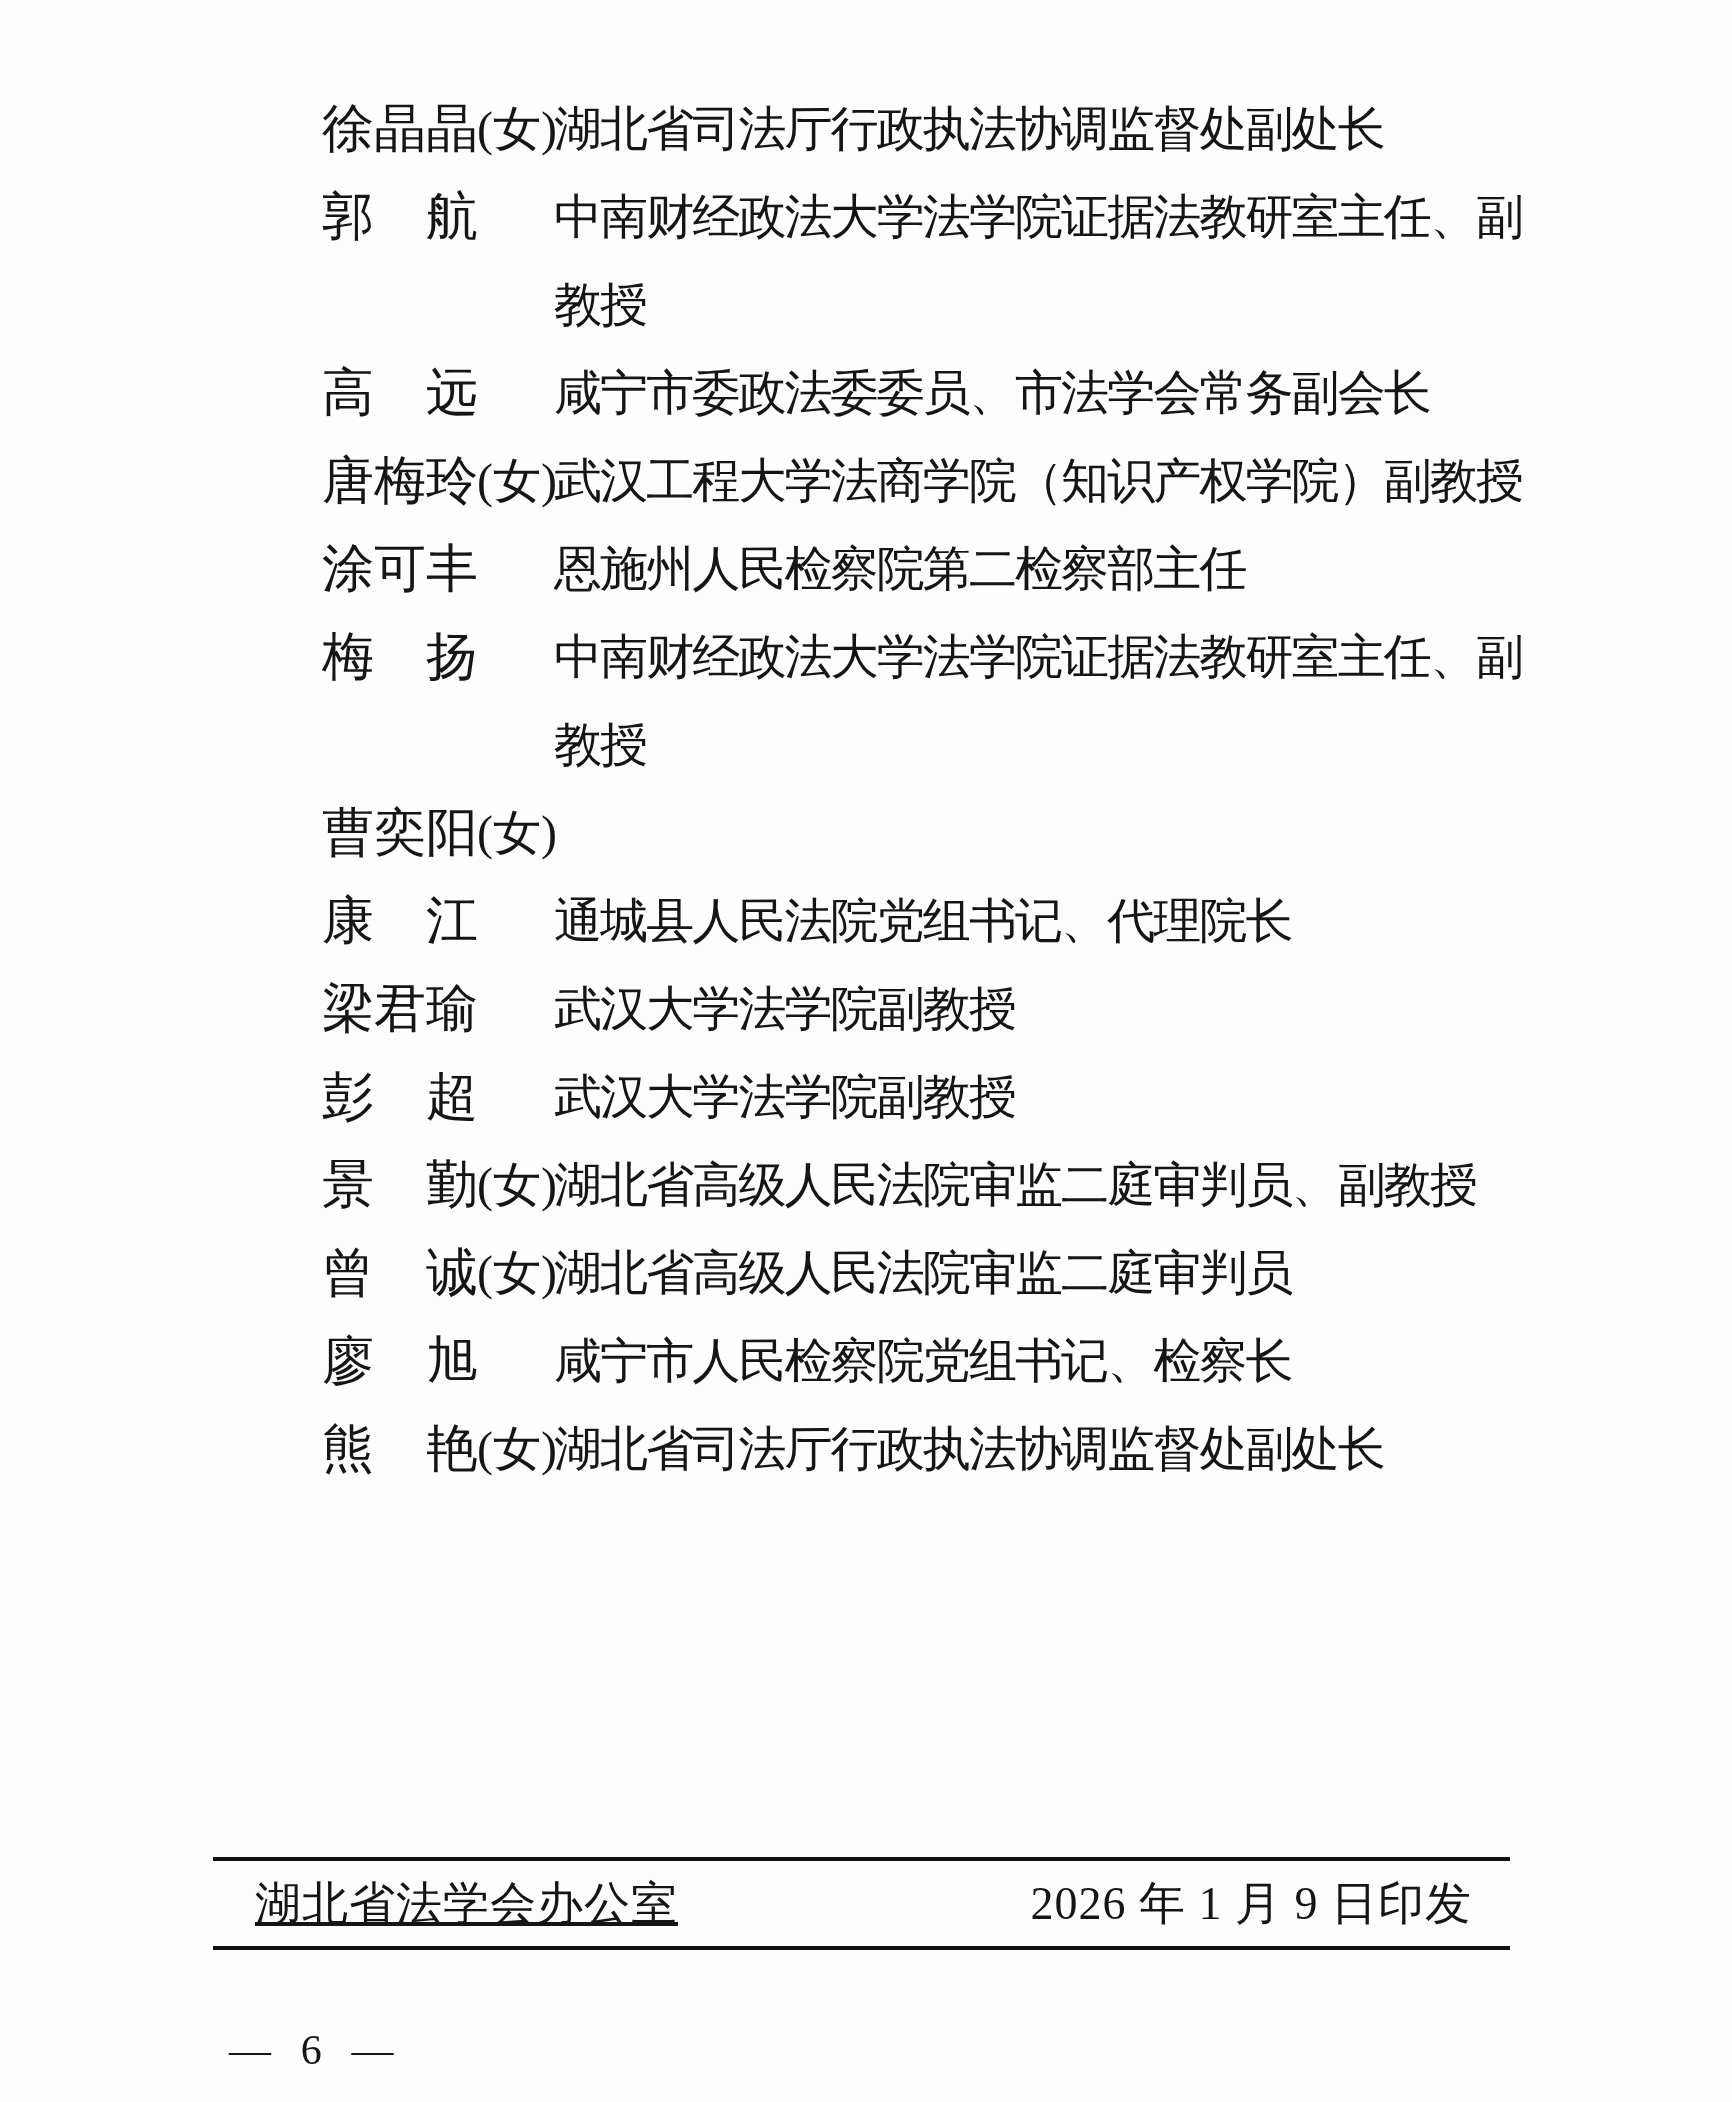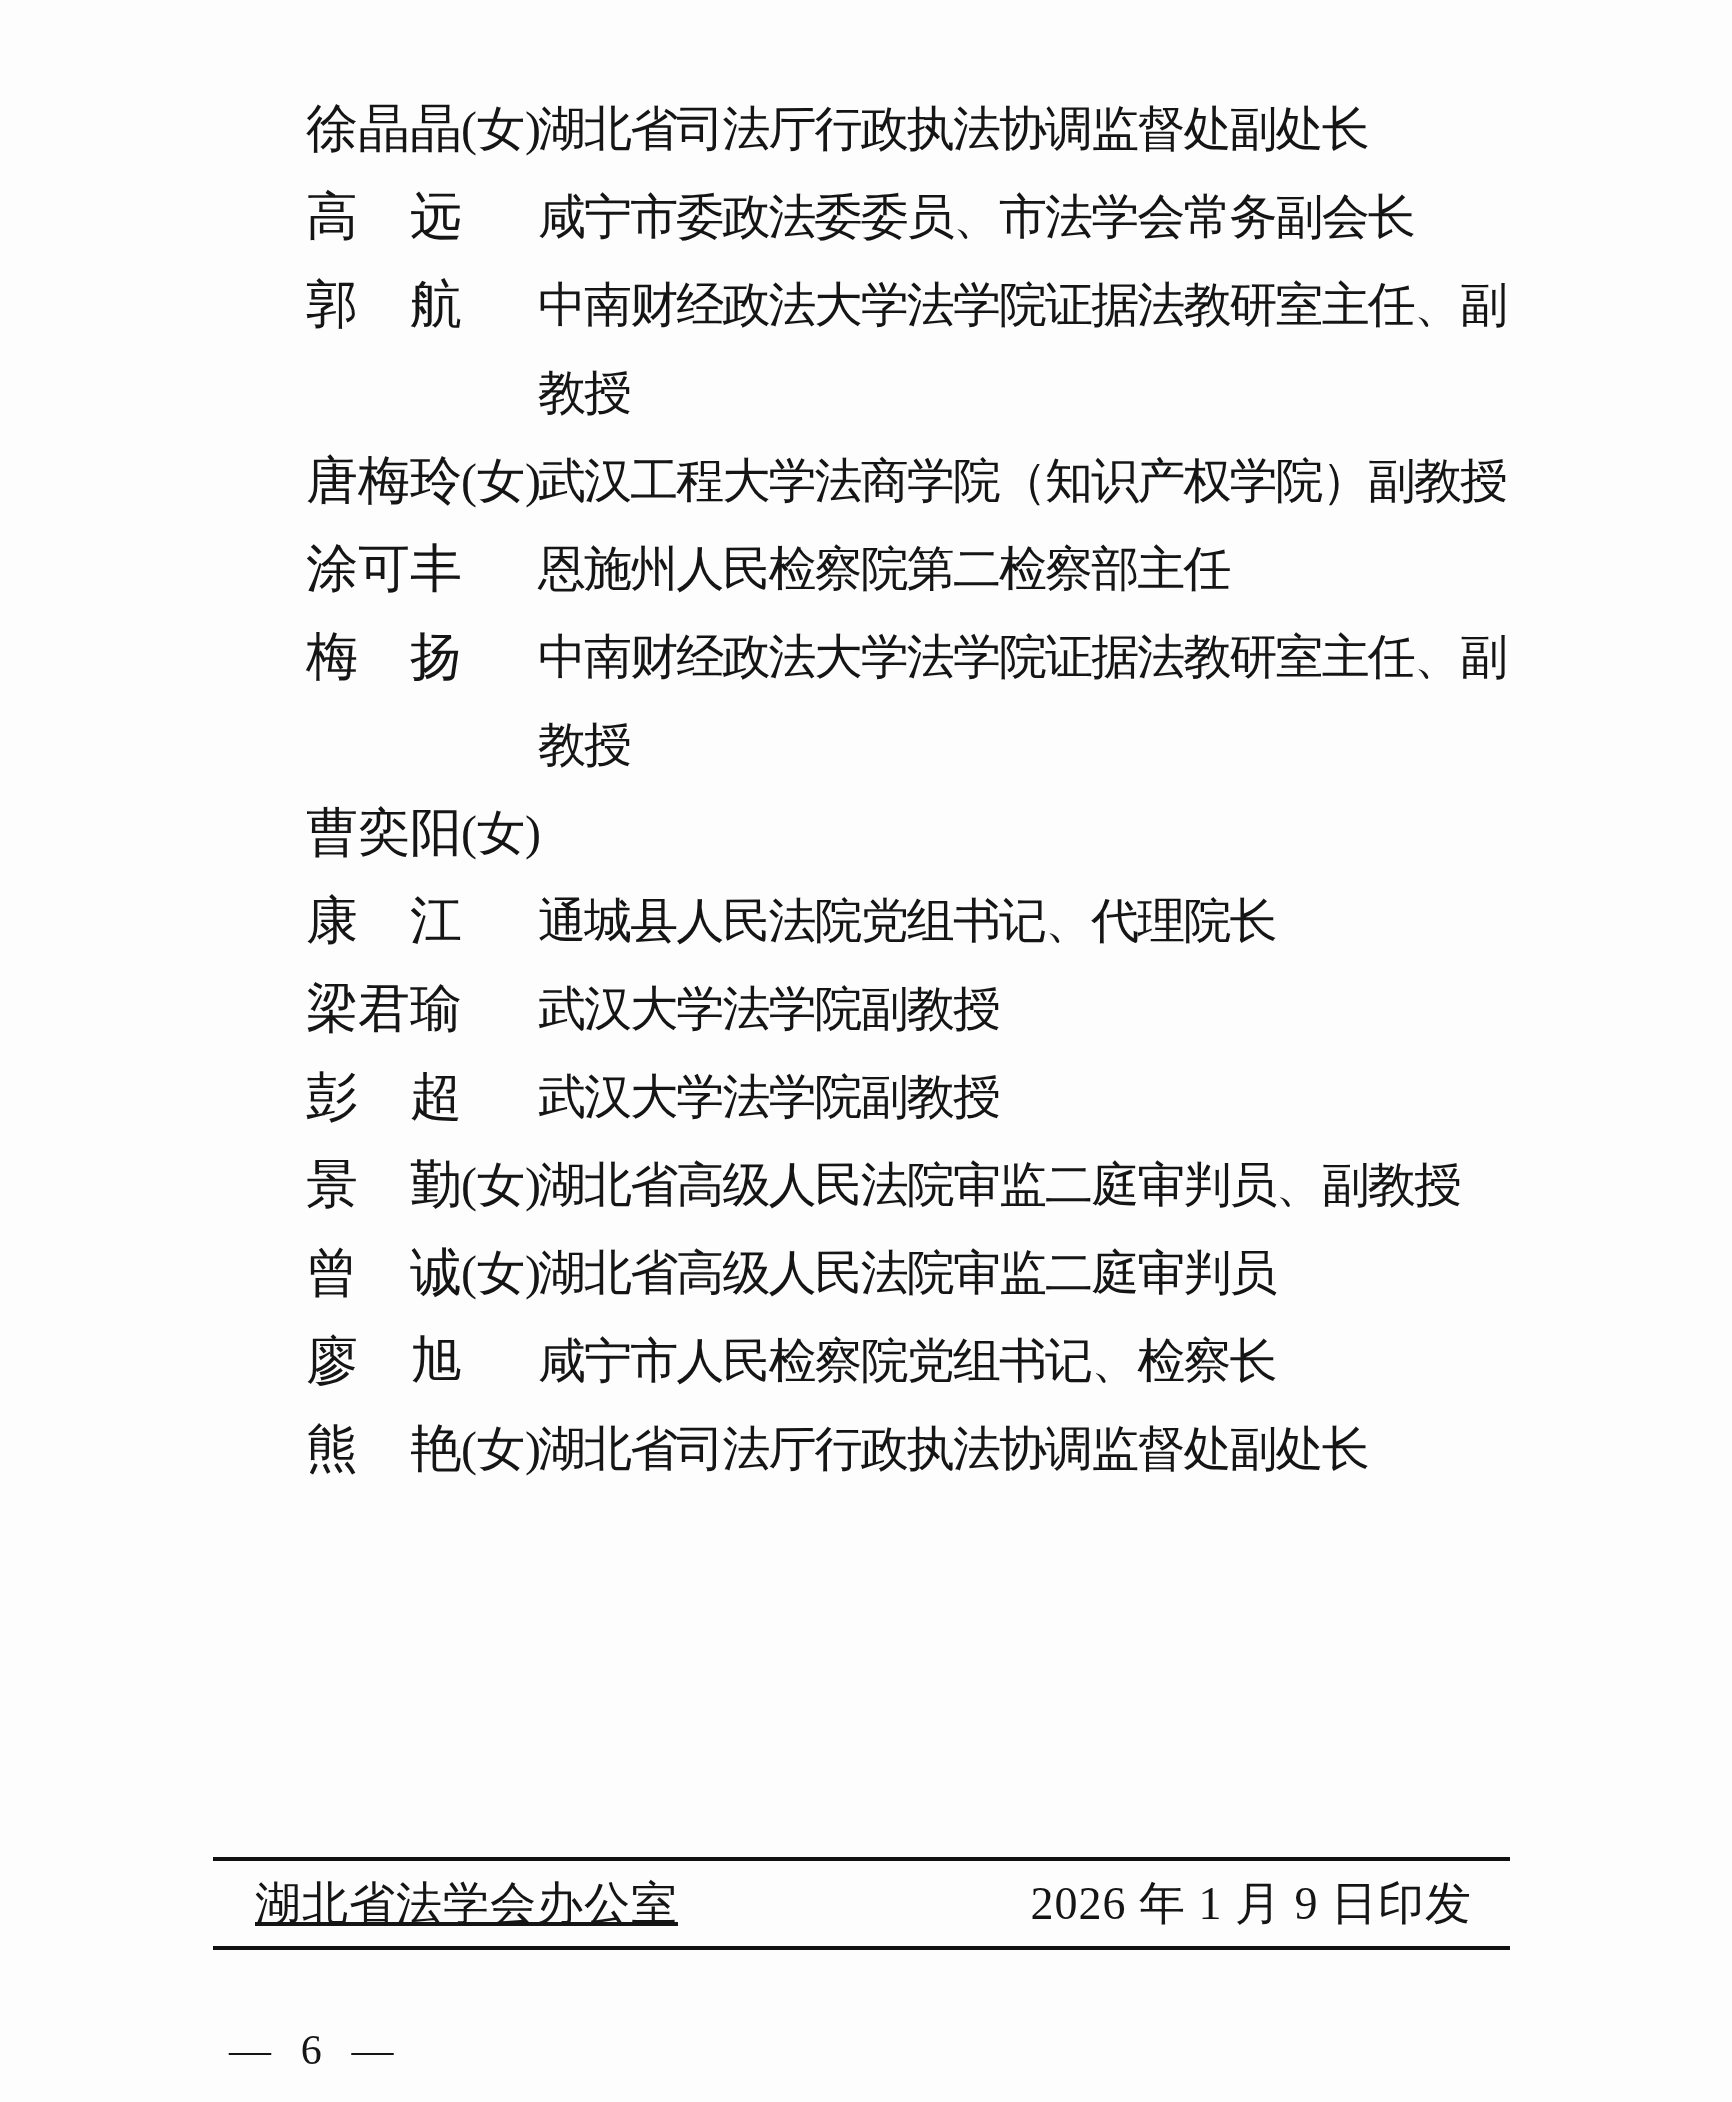--- a/index.html
+++ b/index.html
@@ -13,21 +13,21 @@
     height: 2102px;
     margin: 0 auto;
     background: #fdfdfd;
     color: #151515;
     font-family: "Liberation Serif", "DejaVu Serif", serif;
     overflow: hidden;
   }
   
   .entries {
     position: absolute;
-    left: 306px;
+    left: 322px;
     top: 85px;
     width: 1207px;
   }
   .entry {
     display: flex;
     align-items: flex-start;
     font-size: 48px;
     line-height: 88px;
   }
   .entry .name {
@@ -90,28 +90,28 @@
 <div class="page">
 
   <div class="entries">
 
   <div class="entry">
       <span class="name">徐晶晶</span>
       <span class="gender">(女)</span>
       <span class="desc">湖北省司法厅行政执法协调监督处副处长</span>
     </div>
       <div class="entry">
+      <span class="name">郭　航</span>
+      <span class="gender"></span>
+      <span class="desc">中南财经政法大学法学院证据法教研室主任、副教授</span>
+    </div>
+      <div class="entry">
       <span class="name">高　远</span>
       <span class="gender"></span>
       <span class="desc">咸宁市委政法委委员、市法学会常务副会长</span>
-    </div>
-      <div class="entry">
-      <span class="name">郭　航</span>
-      <span class="gender"></span>
-      <span class="desc">中南财经政法大学法学院证据法教研室主任、副教授</span>
     </div>
       <div class="entry">
       <span class="name">唐梅玲</span>
       <span class="gender">(女)</span>
       <span class="desc">武汉工程大学法商学院（知识产权学院）副教授</span>
     </div>
       <div class="entry">
       <span class="name">涂可丰</span>
       <span class="gender"></span>
       <span class="desc">恩施州人民检察院第二检察部主任</span>

